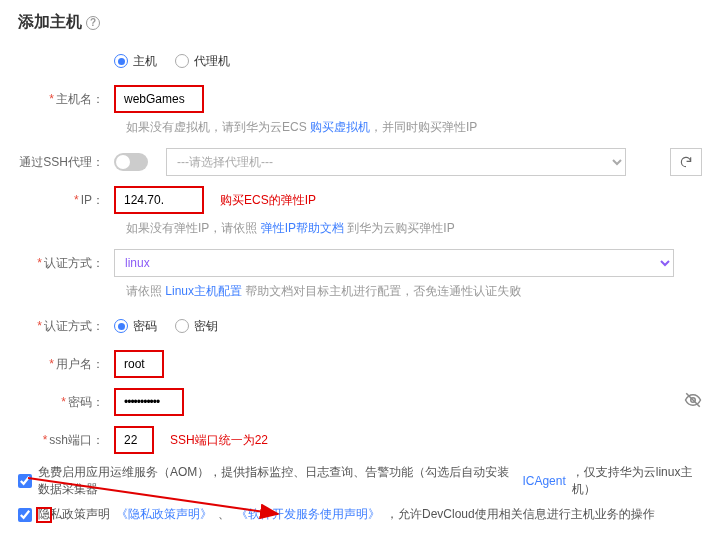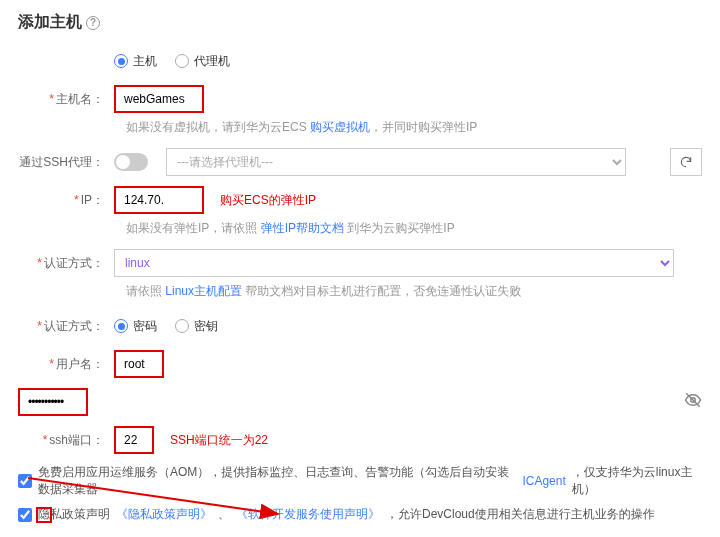--- a/index.html
+++ b/index.html
@@ -115,20 +115,21 @@
 </div>
 
 <div class="row">
   <div class="label"><span class="req">*</span><span>用户名：</span></div>
   <div class="field">
     <input class="text redbox" style="width: 50px;" value="root">
   </div>
 </div>
 
 <div class="row">
+  <div class="label"><span class="req">*</span><span>密码：</span></div>
   <div class="field">
     <input class="text redbox" style="width: 70px; letter-spacing: -1px;" value="•••••••••••">
     <span class="eye">
       <svg width="18" height="18" viewBox="0 0 24 24">
           <path fill="none" stroke="#888" stroke-width="2" d="M2 12s3.5-7 10-7 10 7 10 7-3.5 7-10 7S2 12 2 12z M3 3l18 18"></path>
           <circle cx="12" cy="12" r="3" fill="none" stroke="#888" stroke-width="2"></circle>
         </svg>
     </span>
   </div>
 </div>

